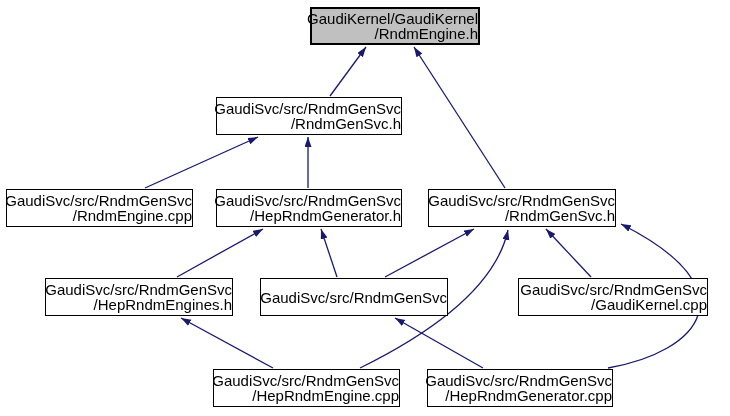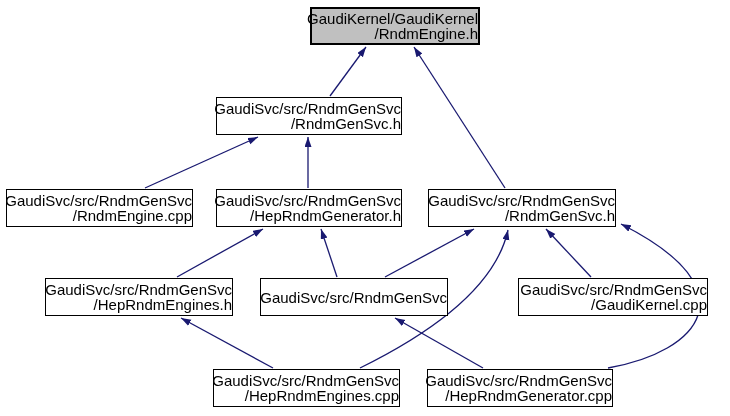--- a/index.html
+++ b/index.html
@@ -106,21 +106,21 @@
     <span>GaudiSvc/src/RndmGenSvc</span>
   </div>
 
   <div class="node" style="left:518px;top:278px;width:190px;height:38px">
     <span>GaudiSvc/src/RndmGenSvc</span>
     <span>/GaudiKernel.cpp</span>
   </div>
 
   <div class="node" style="left:213px;top:369px;width:187px;height:38px">
     <span>GaudiSvc/src/RndmGenSvc</span>
-    <span>/HepRndmEngines.cpp</span>
+    <span>/HepRndmEngine.cpp</span>
   </div>
 
   <div class="node" style="left:427px;top:369px;width:186px;height:38px">
     <span>GaudiSvc/src/RndmGenSvc</span>
     <span>/HepRndmGenerator.cpp</span>
   </div>
 
 </div>
 
 </body></html>

